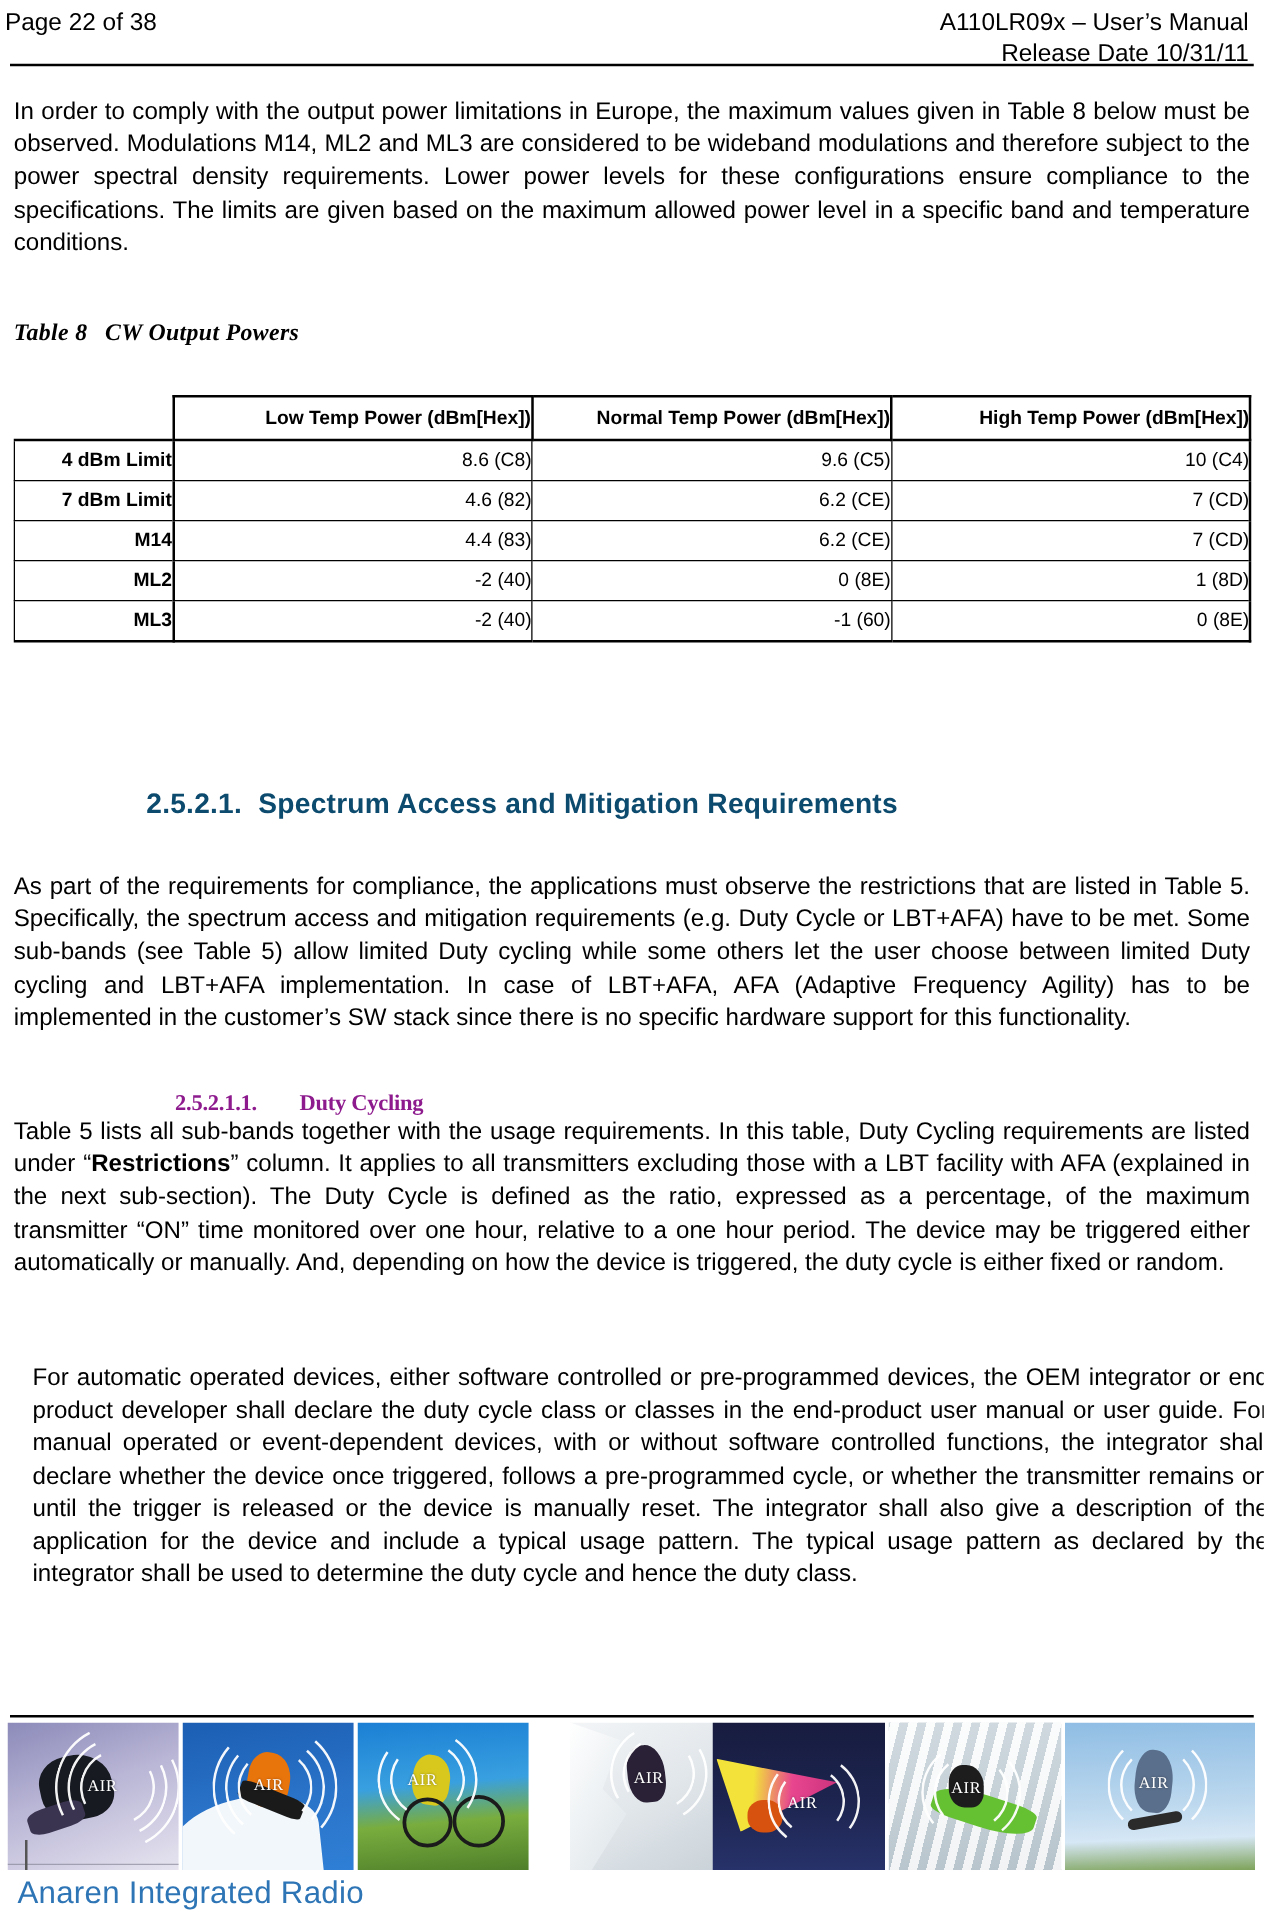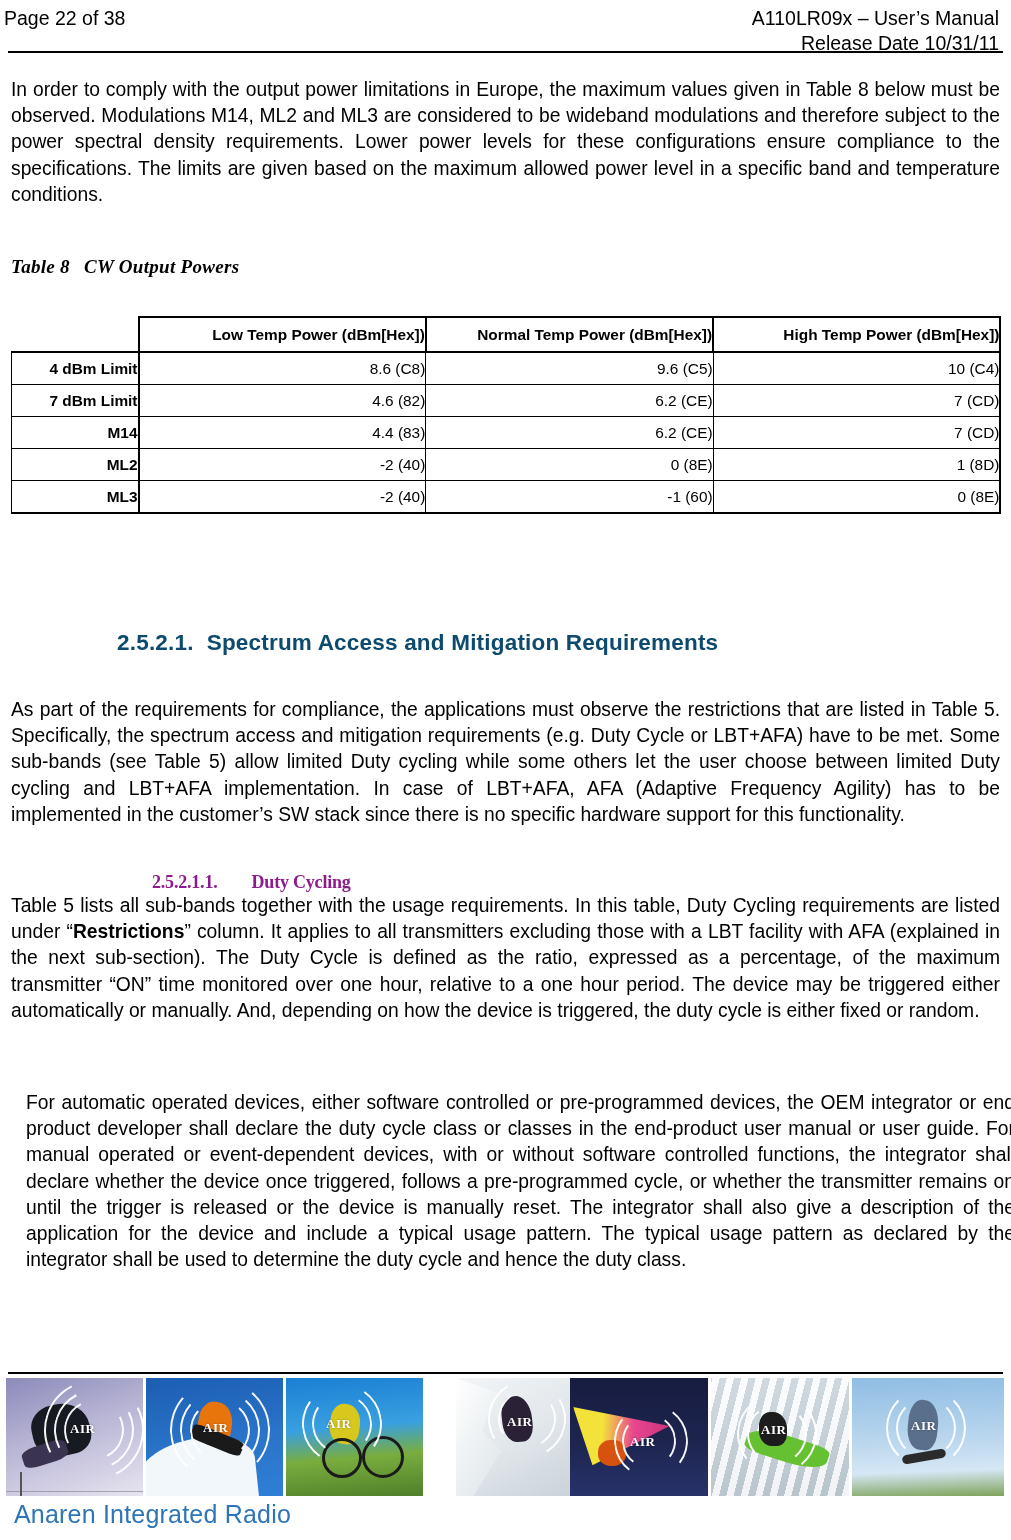--- a/index.html
+++ b/index.html
@@ -154,21 +154,21 @@
     top: 630px;
     font-size: 22.5px;
     font-weight: bold;
     letter-spacing: 0.2px;
     color: #0c4a6e;
   }
   .h-section .num-gap { display: inline-block; width: 13px; }
 
   .h-sub {
     position: absolute;
-    left: 152px;
+    left: 140px;
     top: 872px;
     font-family: "Liberation Serif", serif;
     font-weight: bold;
     font-size: 18px;
     color: #8E1B8E;
     letter-spacing: -0.2px;
   }
   .h-sub .sub-gap { display: inline-block; width: 34px; }
 
   
@@ -193,21 +193,21 @@
     top: 0;
     height: 118px;
     overflow: hidden;
   }
   .fphoto .sky { position: absolute; inset: 0; }
   .air-badge {
     position: absolute;
     color: #ffffff;
     font-family: "Liberation Serif", serif;
     font-size: 13px;
-    font-weight: bold;
+    font-weight: normal;
     letter-spacing: 0.5px;
     text-shadow: 0 0 2px rgba(0,0,0,.45);
   }
   .wave {
     position: absolute;
     border: 2.2px solid #ffffff;
     border-radius: 50%;
     border-color: transparent #fff transparent #fff;
     opacity: .95;
   }

